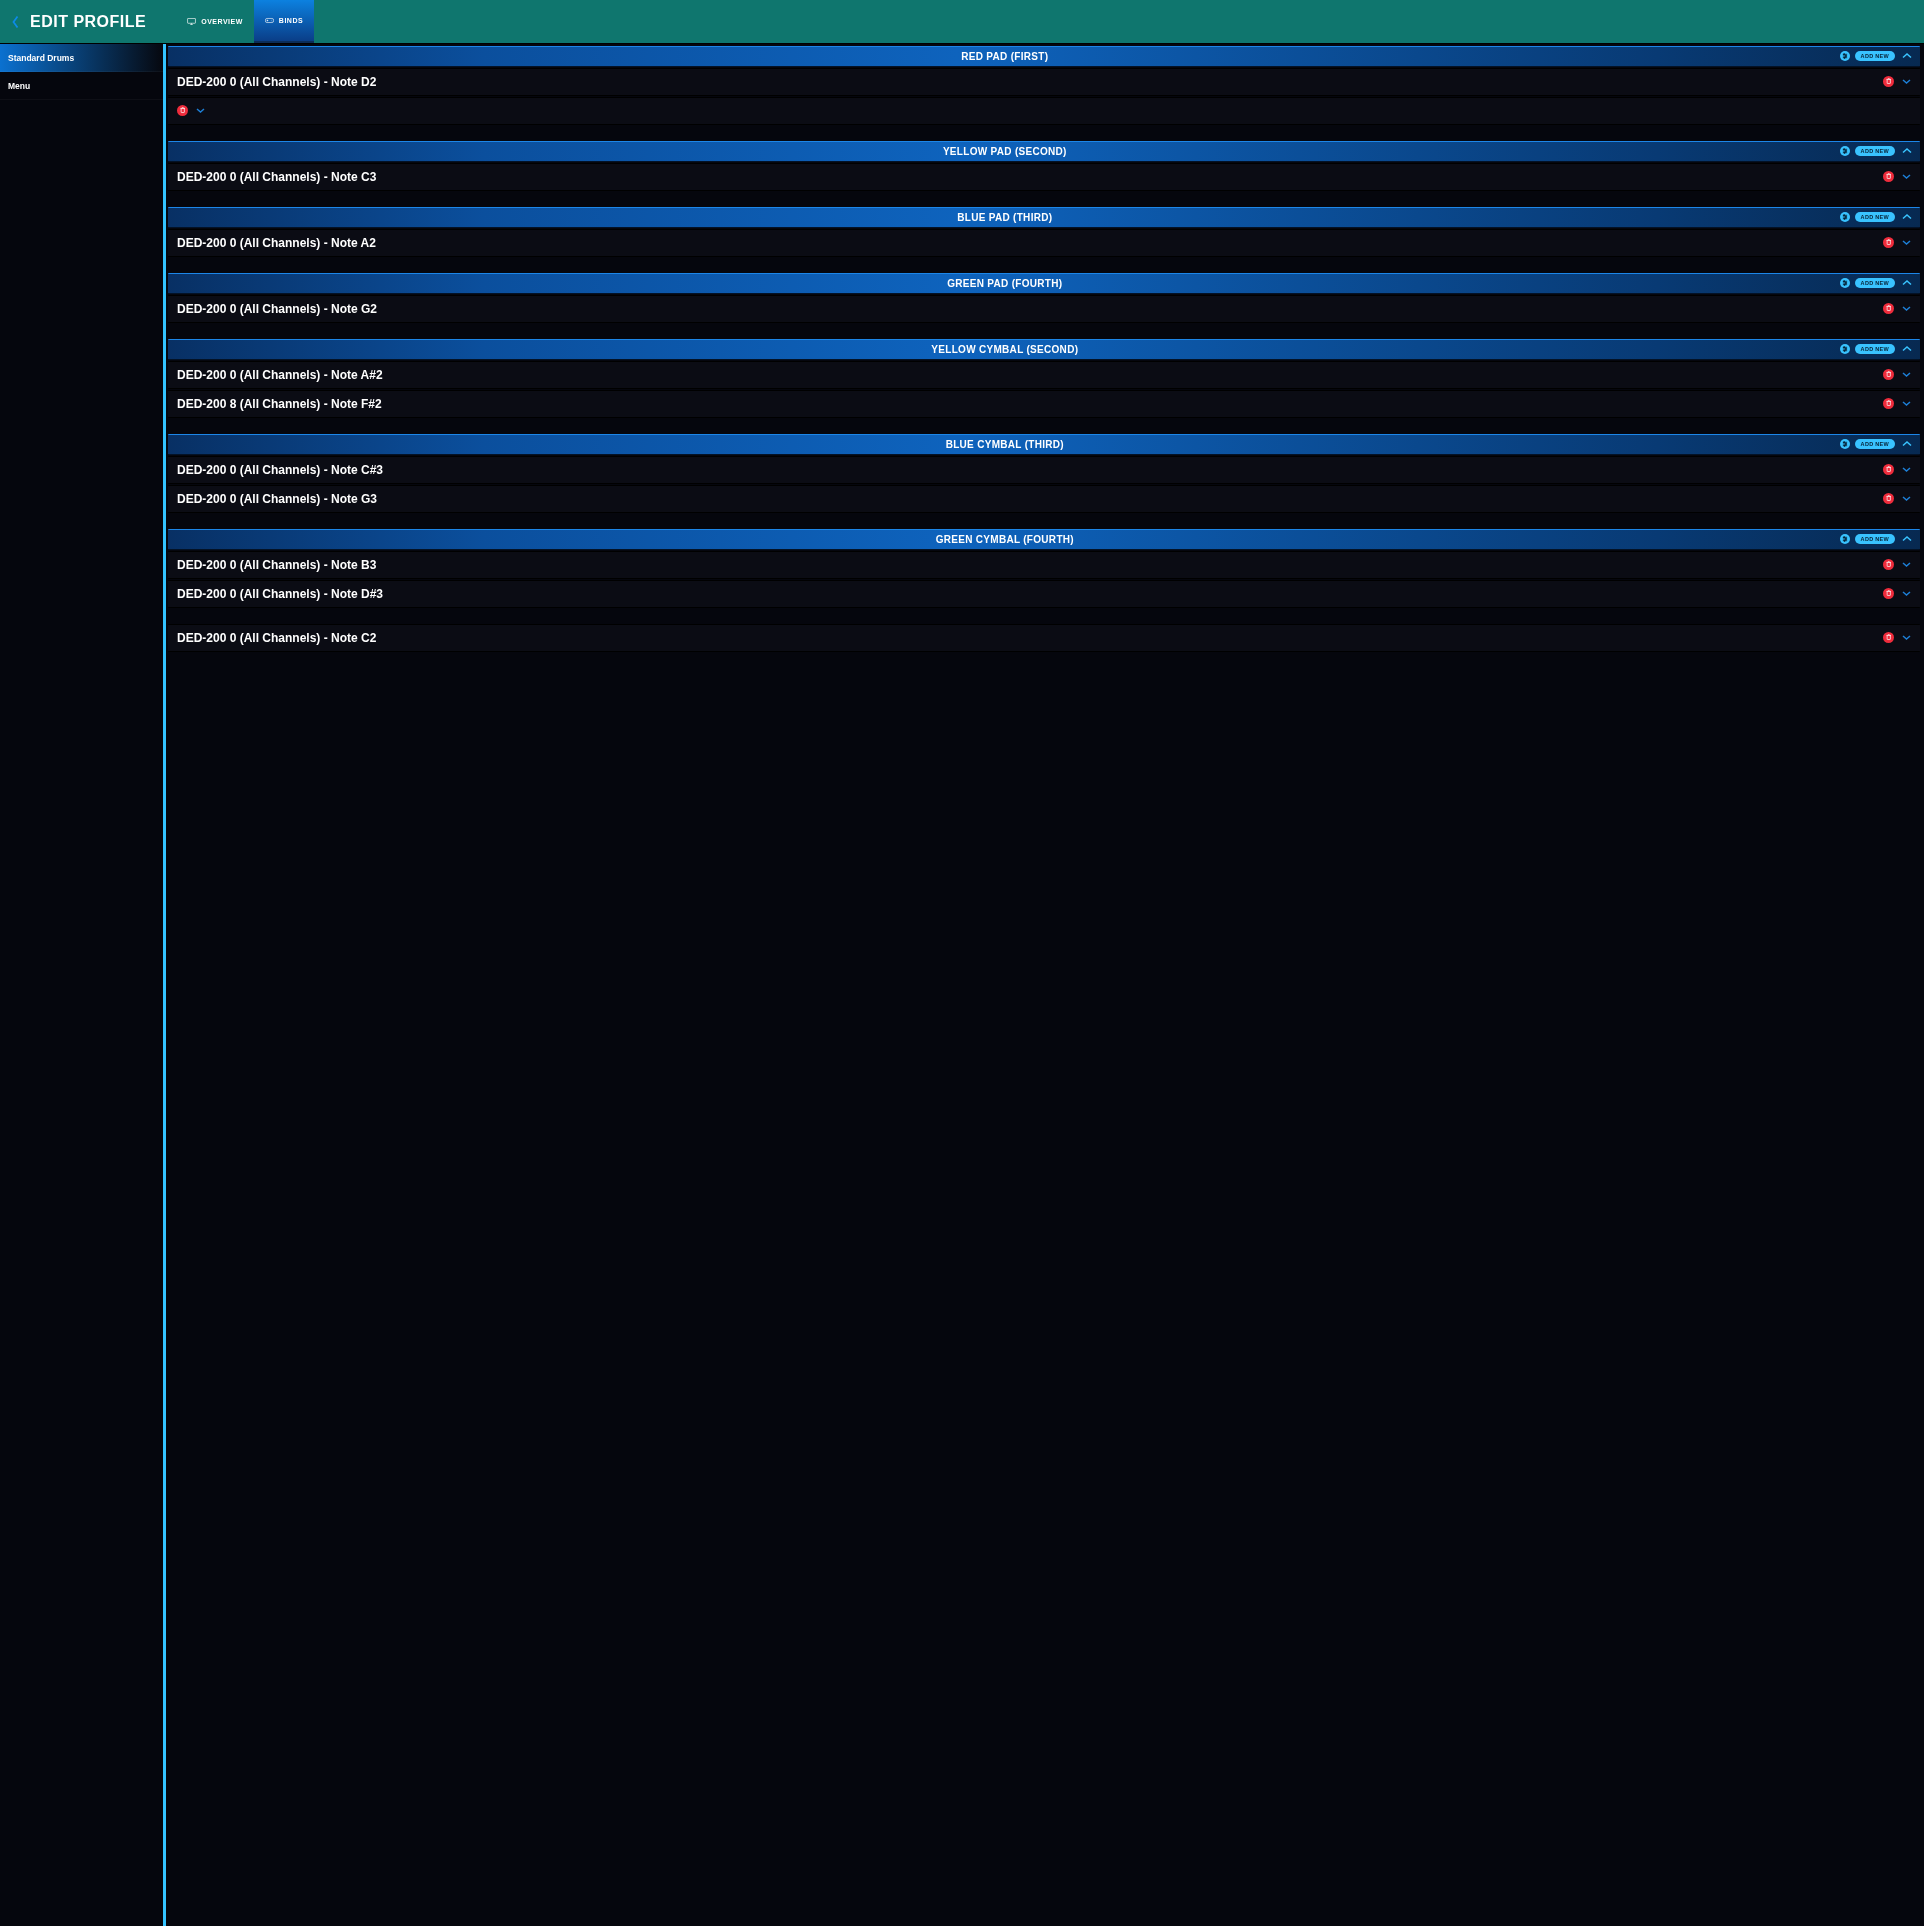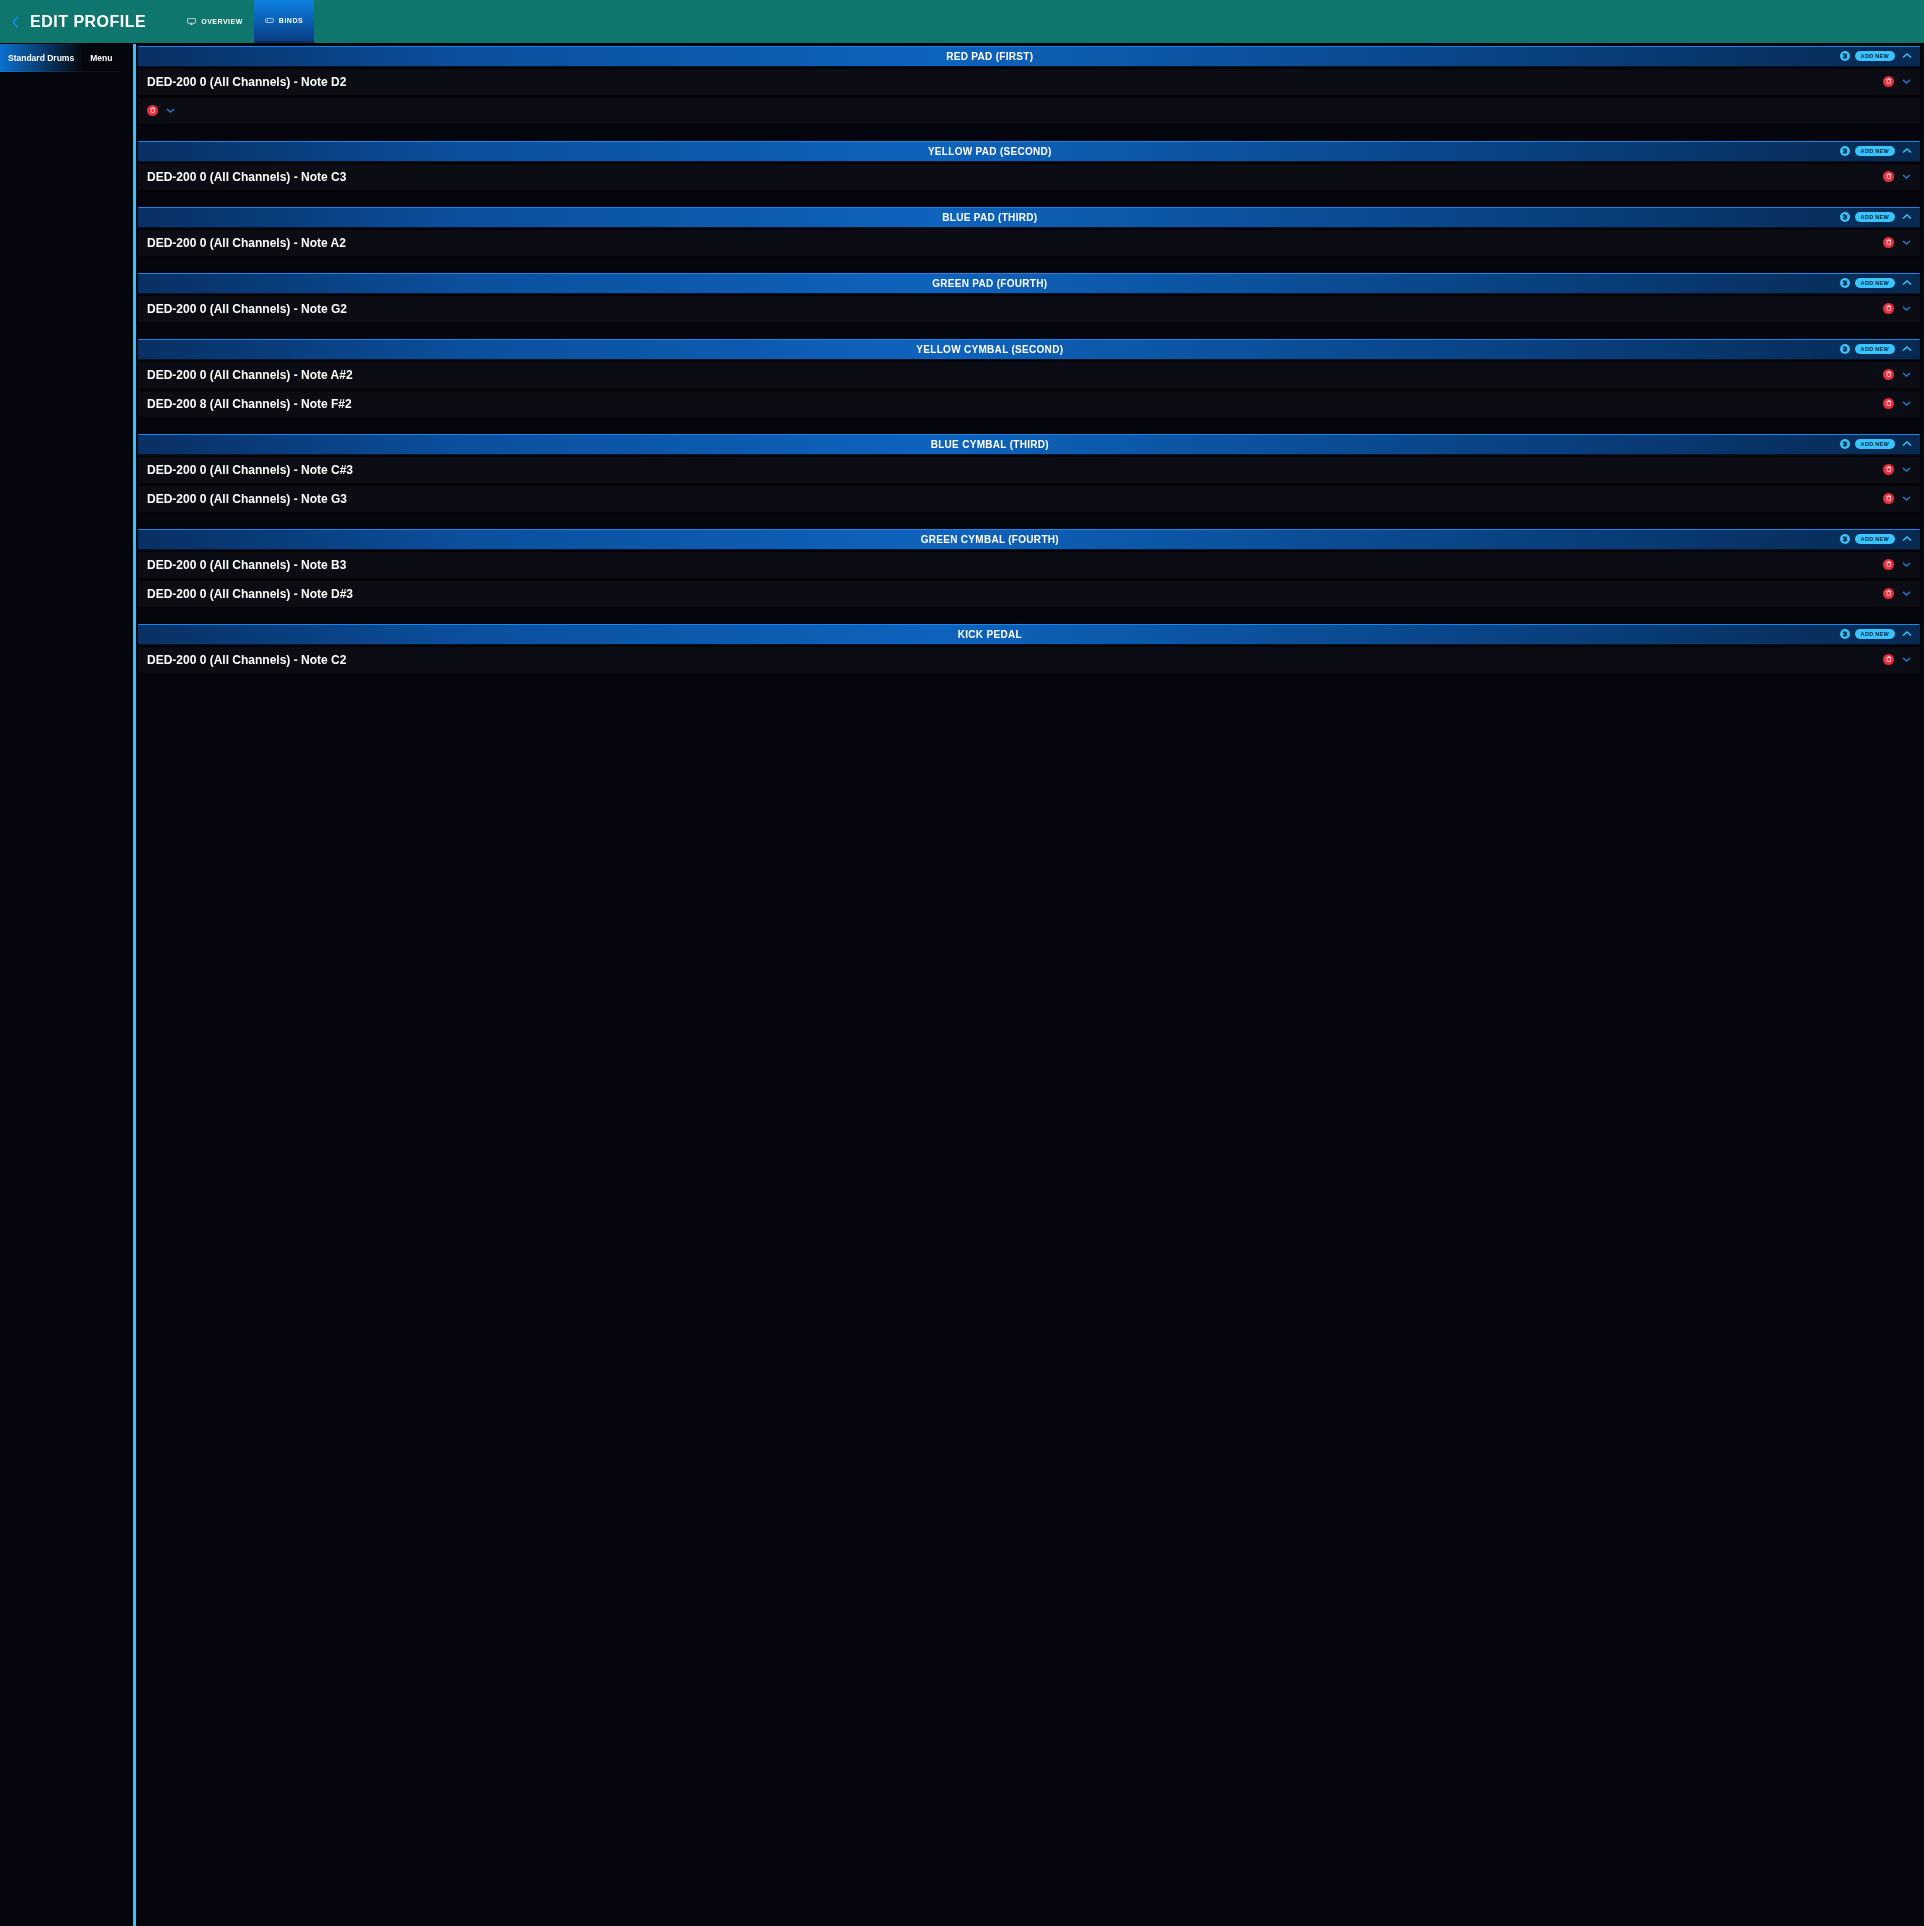--- a/index.html
+++ b/index.html
@@ -62,24 +62,24 @@
     border-bottom: 2.5px solid #0c2d58;
   }
   .tab svg { width: 9px; height: 7px; fill: none; stroke: #fff; stroke-width: 1.5; }
   
   .main {
     flex: 1;
     display: flex;
     min-height: 0;
   }
   .sidebar {
-    width: 133px;
+    width: 163px;
     background: #05060d;
     display: flex;
-    flex-direction: row;
+    flex-direction: column;
   }
   .side-item {
     height: 28px;
     display: flex;
     align-items: center;
     padding: 0 8px;
     font-size: 8.5px;
     font-weight: 600;
     cursor: pointer;
     border-bottom: 0.5px solid rgba(255,255,255,0.04);
@@ -541,39 +541,20 @@
                 </svg>
               </div>
               <div class="chev-down">
                 <svg viewBox="0 0 18 11">
                   <polyline points="2,2 9,8 16,2"></polyline>
                 </svg>
               </div>
             </div>
           </div>
           <div class="group">
-            <div class="section-head">
-              <div class="section-title">KICK PEDAL</div>
-              <div class="icon-pill">
-                <svg viewBox="0 0 14 14">
-                  <line x1="2" y1="3" x2="12" y2="3"></line>
-                  <circle cx="5" cy="3" r="1.5" fill="#062135" stroke="#062135"></circle>
-                  <line x1="2" y1="7" x2="12" y2="7"></line>
-                  <circle cx="9" cy="7" r="1.5" fill="#062135" stroke="#062135"></circle>
-                  <line x1="2" y1="11" x2="12" y2="11"></line>
-                  <circle cx="6" cy="11" r="1.5" fill="#062135" stroke="#062135"></circle>
-                </svg>
-              </div>
-              <div class="add-pill">ADD NEW</div>
-              <div class="chev-up">
-                <svg viewBox="0 0 20 12">
-                  <polyline points="2,9 10,2 18,9"></polyline>
-                </svg>
-              </div>
-            </div>
             <div class="bind-row">
               <div class="bind-label">DED-200 0 (All Channels) - Note C2</div>
               <div class="del-pill">
                 <svg viewBox="0 0 12 14">
                   <polyline points="1,3 11,3"></polyline>
                   <path d="M2.5 3 v8 a1 1 0 0 0 1 1 h5 a1 1 0 0 0 1 -1 v-8"></path>
                   <path d="M4.5 3 v-1 a1 1 0 0 1 1 -1 h1 a1 1 0 0 1 1 1 v1"></path>
                 </svg>
               </div>
               <div class="chev-down">

